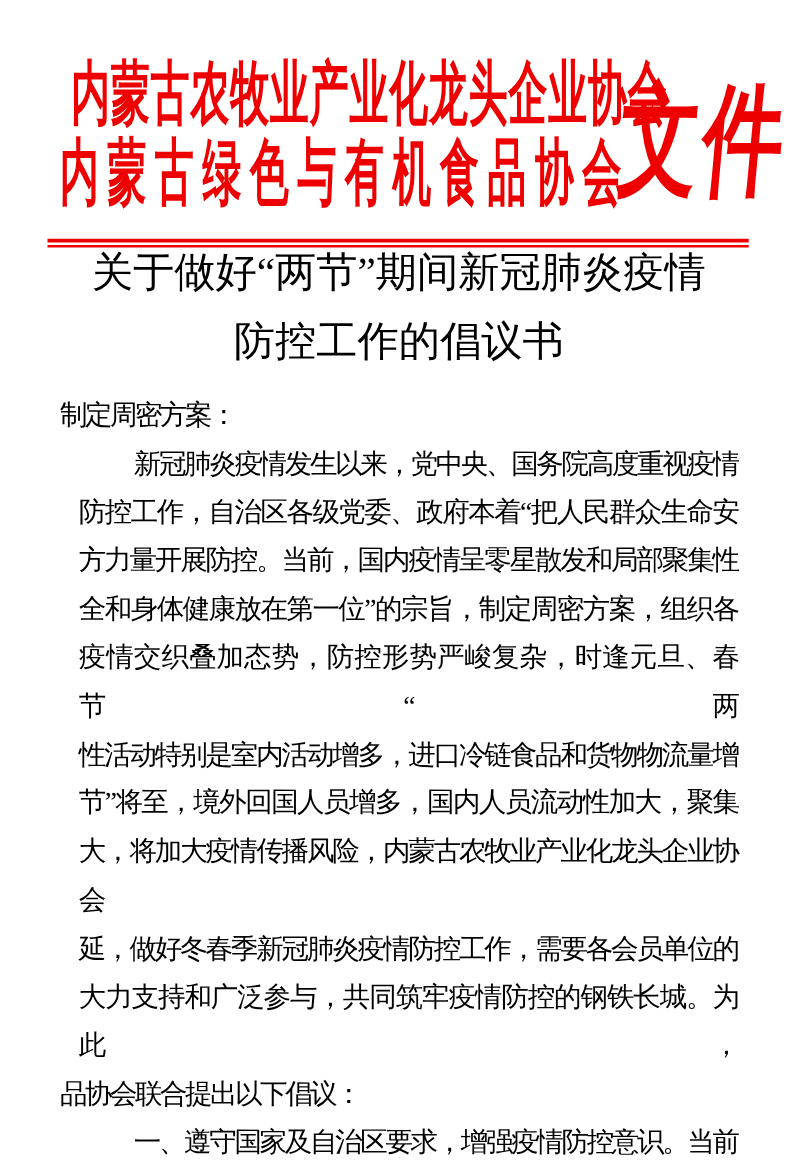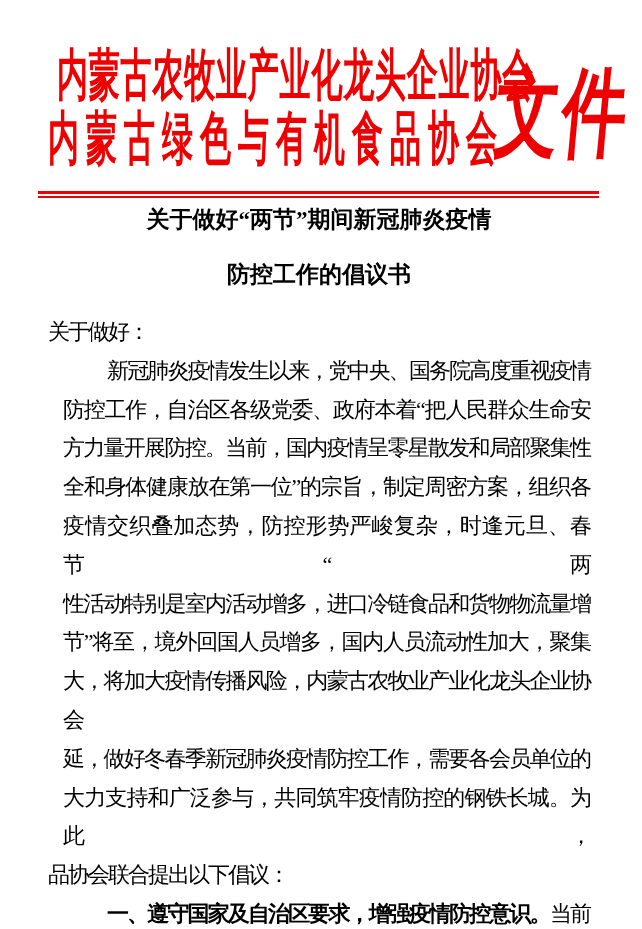--- a/index.html
+++ b/index.html
@@ -53,22 +53,22 @@
     width: 561px; height: 2px;
     border-top: 3px solid var(--red, #ee0000);
     border-bottom: 2px solid var(--red, #ee0000);
   }
   
   .doc-title {
     position: absolute;
     left: 48px; top: 192px;
     width: 542px;
     text-align: center;
-    font-weight: bold;
-    font-size: 23px;
+    font-weight: normal;
+    font-size: 33px;
     line-height: 55px;
     white-space: nowrap;
     font-family: "Liberation Serif", "DejaVu Serif", serif;
   }
   
   .body-text {
     position: absolute;
     left: 48px; top: 313px;
     width: 542px;
     font-size: 22px;
@@ -78,21 +78,21 @@
   }
   .line { min-height: 38.8px; }
   .line.just {
     text-align: justify;
     text-align-last: justify;
     margin-left: 15px;
     -moz-text-align-last: justify;
   }
   .line.ind { padding-left: 44px; }
   .bold-seg {
-    font-weight: 700;
+    font-weight: 400;
     font-family: "Liberation Sans", "DejaVu Sans", sans-serif;
   }
 </style>
 </head>
 <body>
 
 <div class="page">
 
   <div class="letterhead">
     <div class="org-line org1">内蒙古农牧业产业化龙头企业协会</div>
@@ -100,21 +100,21 @@
     <div class="doc-label">文件</div>
     <div class="header-rule"></div>
   </div>
 
   <div class="doc-title">
     <div>关于做好“两节”期间新冠肺炎疫情</div>
     <div>防控工作的倡议书</div>
   </div>
 
   <div class="body-text">
-      <div class="line">关于做好：</div>
+      <div class="line">制定周密方案：</div>
       <div class="line just ind">新冠肺炎疫情发生以来，党中央、国务院高度重视疫情</div>
       <div class="line just">防控工作，自治区各级党委、政府本着“把人民群众生命安</div>
       <div class="line just">方力量开展防控。当前，国内疫情呈零星散发和局部聚集性</div>
       <div class="line just">全和身体健康放在第一位”的宗旨，制定周密方案，组织各</div>
       <div class="line just">疫情交织叠加态势，防控形势严峻复杂，时逢元旦、春节“两</div>
       <div class="line just">性活动特别是室内活动增多，进口冷链食品和货物物流量增</div>
       <div class="line just">节”将至，境外回国人员增多，国内人员流动性加大，聚集</div>
       <div class="line just">大，将加大疫情传播风险，内蒙古农牧业产业化龙头企业协会</div>
       <div class="line just">延，做好冬春季新冠肺炎疫情防控工作，需要各会员单位的</div>
       <div class="line just">大力支持和广泛参与，共同筑牢疫情防控的钢铁长城。为此，</div>

